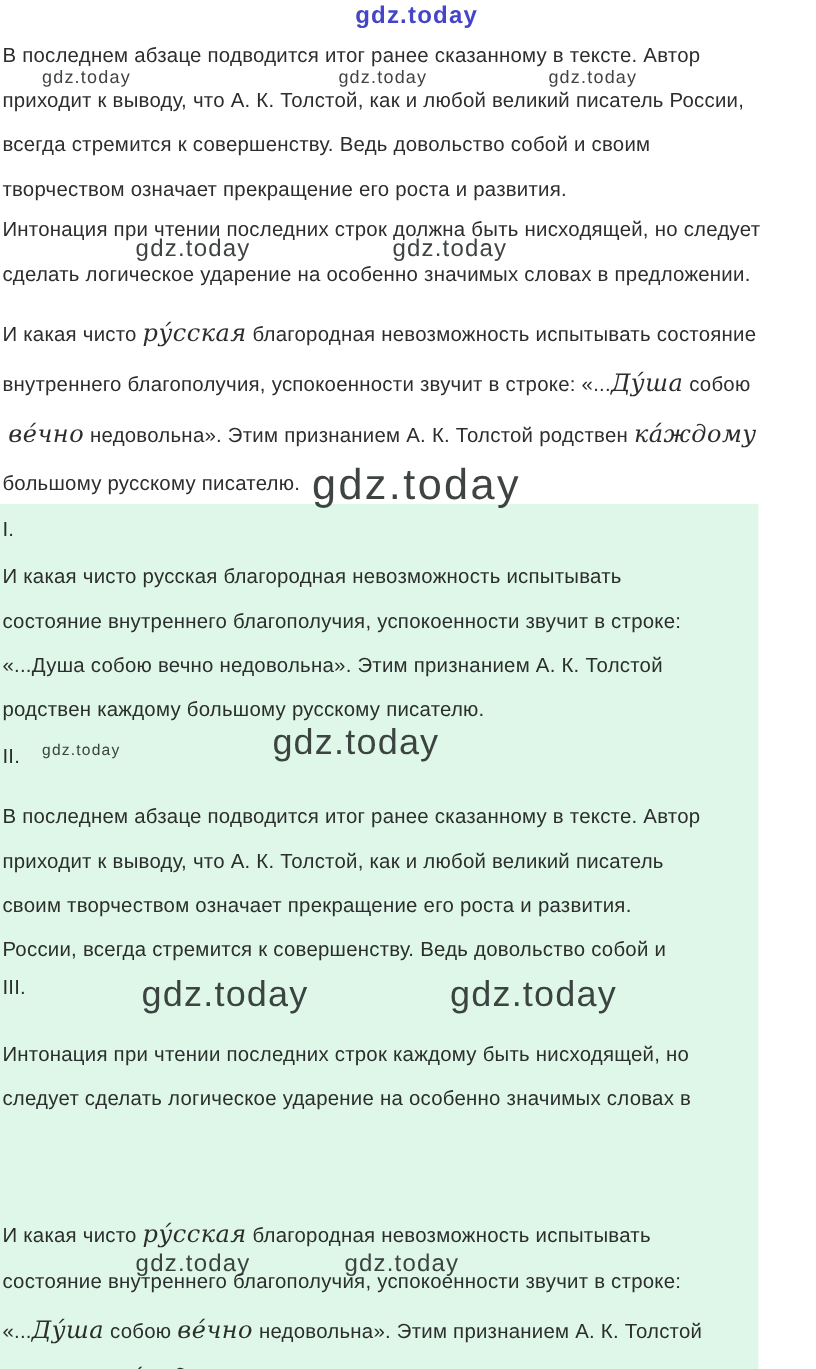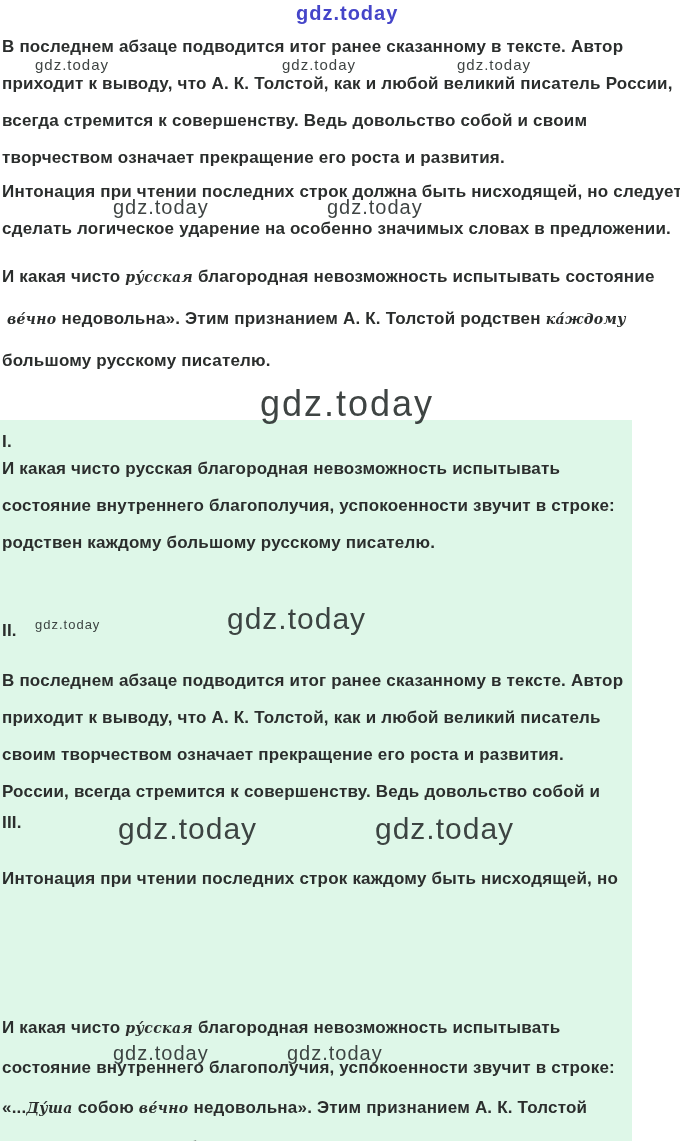--- a/index.html
+++ b/index.html
@@ -6,33 +6,33 @@
   body{
     width:680px;height:1141px;position:relative;overflow:hidden;
     background:#ffffff;
     font-family:"Liberation Sans",sans-serif;
     font-size:17px;color:#2b2e2d;letter-spacing:.2px;
   }
   #page{position:absolute;inset:0;}
   #top-section{position:absolute;inset:0;}
   #answer-box{position:absolute;left:0;top:420px;width:632px;height:721px;background:#def7e8;}
   .block{position:absolute;left:2px;white-space:nowrap;}
-  .line{height:37px;line-height:37px;font-weight:bold;}
+  .line{height:37px;line-height:37px;}
   .em{
     font-family:"DejaVu Serif","Liberation Serif",serif;
-    font-style:italic;font-size:14px;letter-spacing:.4px;
+    font-style:italic;font-size:20px;letter-spacing:.4px;
   }
   
   #p1{top:28px}
   #p2{top:173px}
   #p3{top:256px}
   #p3 .line{height:42px;line-height:42px}
   
   #gi{top:3px}
-  #a1{top:30px}
+  #a1{top:42px}
   #gii{top:192px}
   #a2{top:242px}
   #giii{top:384px}
   #a3{top:440px}
   #a4{top:588px}
   #a4 .line{height:40px;line-height:40px}
   
   #watermark-layer{position:absolute;inset:0;pointer-events:none;}
   .wm{
     position:absolute;font-family:Liberation Sans, sans-serif;
@@ -63,48 +63,51 @@
         <div class="line"><span>приходит к выводу, что А. К. Толстой, как и любой великий писатель России,</span></div>
         <div class="line"><span>всегда стремится к совершенству. Ведь довольство собой и своим</span></div>
         <div class="line"><span>творчеством означает прекращение его роста и развития.</span></div>
       </div>
       <div class="block" id="p2">
         <div class="line"><span>Интонация при чтении последних строк должна быть нисходящей, но следует</span></div>
         <div class="line"><span>сделать логическое ударение на особенно значимых словах в предложении.</span></div>
       </div>
       <div class="block" id="p3">
         <div class="line"><span>И какая чисто </span><span class="em">ру́сская</span><span> благородная невозможность испытывать состояние</span></div>
+        <div class="line"><span>внутреннего благополучия, успокоенности звучит в строке: «...</span><span class="em">Ду́ша</span><span> собою</span></div>
         <div class="line"><span>&nbsp;</span><span class="em">ве́чно</span><span> недовольна». Этим признанием А. К. Толстой родствен </span><span class="em">ка́ждому</span></div>
         <div class="line"><span>большому русскому писателю.</span></div>
       </div>
     </div>
 
   <div id="answer-box">
       <div class="block" id="gi">
         <div class="line"><span>I.</span></div>
       </div>
       <div class="block" id="a1">
         <div class="line"><span>И какая чисто русская благородная невозможность испытывать</span></div>
         <div class="line"><span>состояние внутреннего благополучия, успокоенности звучит в строке:</span></div>
+        <div class="line"><span>«...Душа собою вечно недовольна». Этим признанием А. К. Толстой</span></div>
         <div class="line"><span>родствен каждому большому русскому писателю.</span></div>
       </div>
       <div class="block" id="gii">
         <div class="line"><span>II.</span></div>
       </div>
       <div class="block" id="a2">
         <div class="line"><span>В последнем абзаце подводится итог ранее сказанному в тексте. Автор</span></div>
         <div class="line"><span>приходит к выводу, что А. К. Толстой, как и любой великий писатель</span></div>
         <div class="line"><span>своим творчеством означает прекращение его роста и развития.</span></div>
         <div class="line"><span>России, всегда стремится к совершенству. Ведь довольство собой и</span></div>
       </div>
       <div class="block" id="giii">
         <div class="line"><span>III.</span></div>
       </div>
       <div class="block" id="a3">
         <div class="line"><span>Интонация при чтении последних строк каждому быть нисходящей, но</span></div>
+        <div class="line"><span>следует сделать логическое ударение на особенно значимых словах в</span></div>
       </div>
       <div class="block" id="a4">
         <div class="line"><span>И какая чисто </span><span class="em">ру́сская</span><span> благородная невозможность испытывать</span></div>
         <div class="line"><span>состояние внутреннего благополучия, успокоенности звучит в строке:</span></div>
         <div class="line"><span>«...</span><span class="em">Ду́ша</span><span> собою </span><span class="em">ве́чно</span><span> недовольна». Этим признанием А. К. Толстой</span></div>
         <div class="line"><span>последнем </span><span class="em">ка́ждому</span><span> большому русскому писателю.</span></div>
       </div>
     </div>
 
   <div id="watermark-layer">

